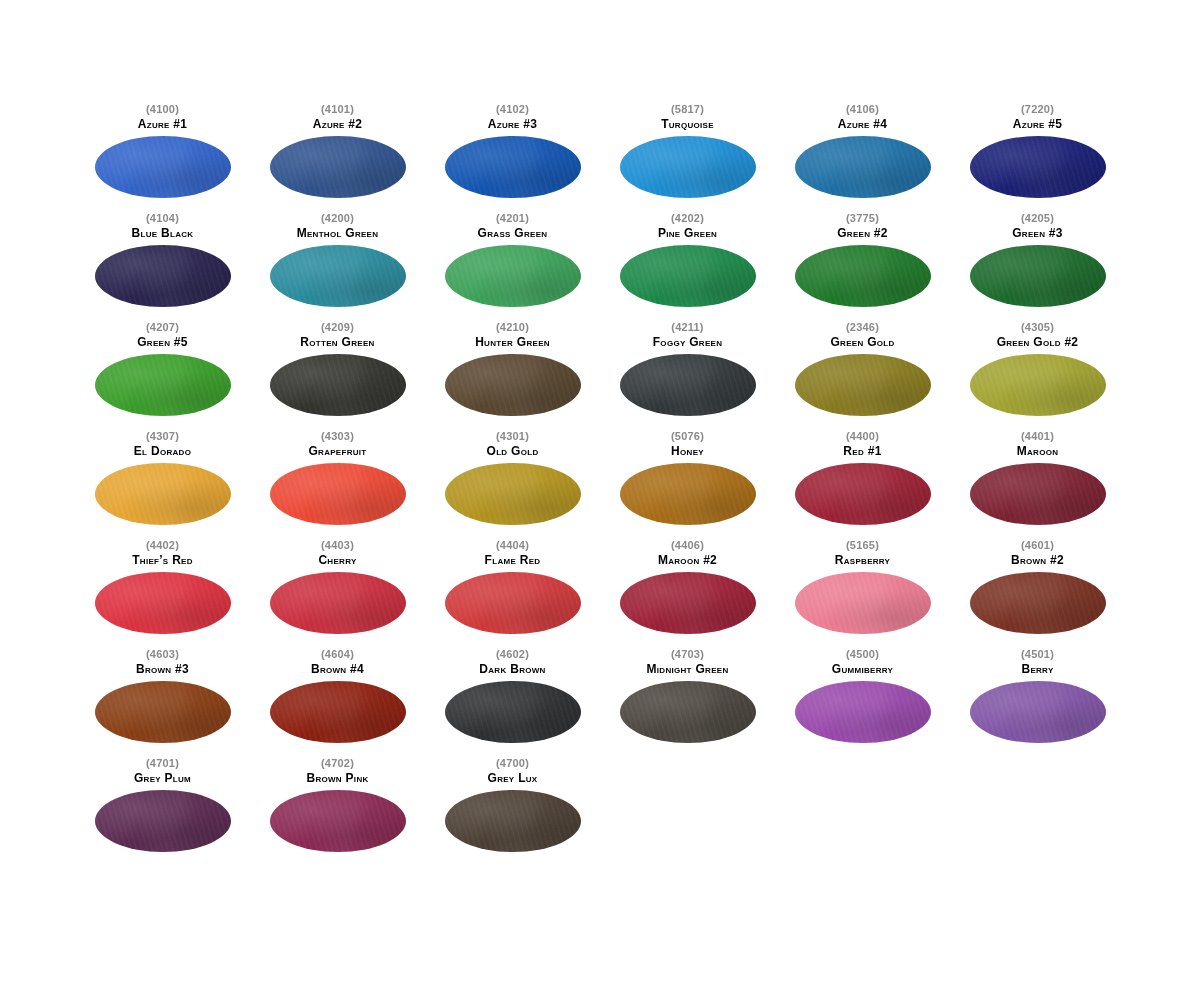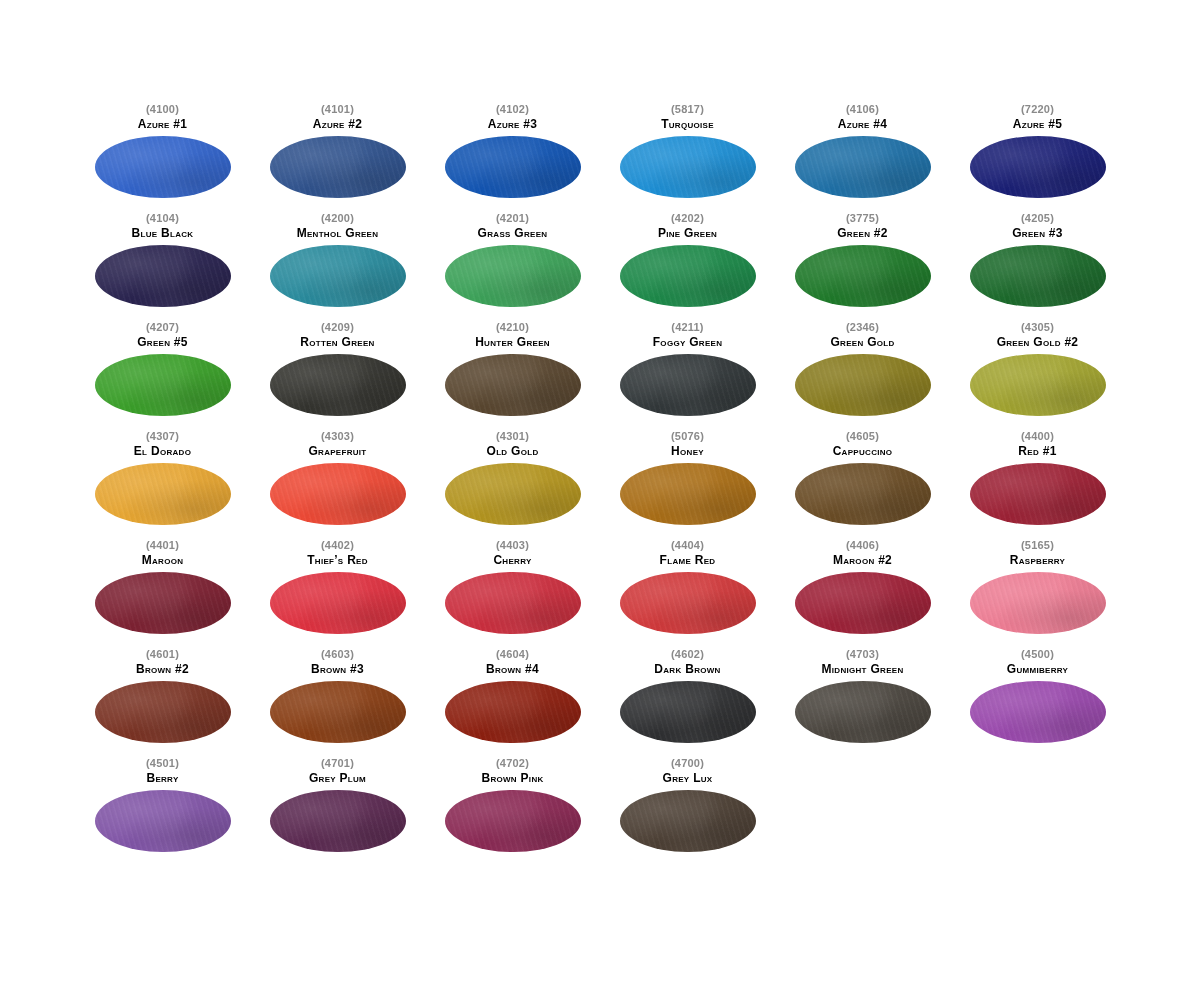--- a/index.html
+++ b/index.html
@@ -202,25 +202,20 @@
         <div class="swatch-code">(4301)</div>
         <div class="swatch-name">Old Gold</div>
         <div class="swatch-blob" style="background-color: rgb(181, 150, 32);"></div>
       </div>
       <div class="swatch-cell">
         <div class="swatch-code">(5076)</div>
         <div class="swatch-name">Honey</div>
         <div class="swatch-blob" style="background-color: rgb(171, 111, 23);"></div>
       </div>
       <div class="swatch-cell">
-        <div class="swatch-code">(4605)</div>
-        <div class="swatch-name">Cappuccino</div>
-        <div class="swatch-blob" style="background-color: rgb(107, 77, 38);"></div>
-      </div>
-      <div class="swatch-cell">
         <div class="swatch-code">(4400)</div>
         <div class="swatch-name">Red #1</div>
         <div class="swatch-blob" style="background-color: rgb(158, 34, 54);"></div>
       </div>
       <div class="swatch-cell">
         <div class="swatch-code">(4401)</div>
         <div class="swatch-name">Maroon</div>
         <div class="swatch-blob" style="background-color: rgb(126, 34, 51);"></div>
       </div>
       <div class="swatch-cell">

